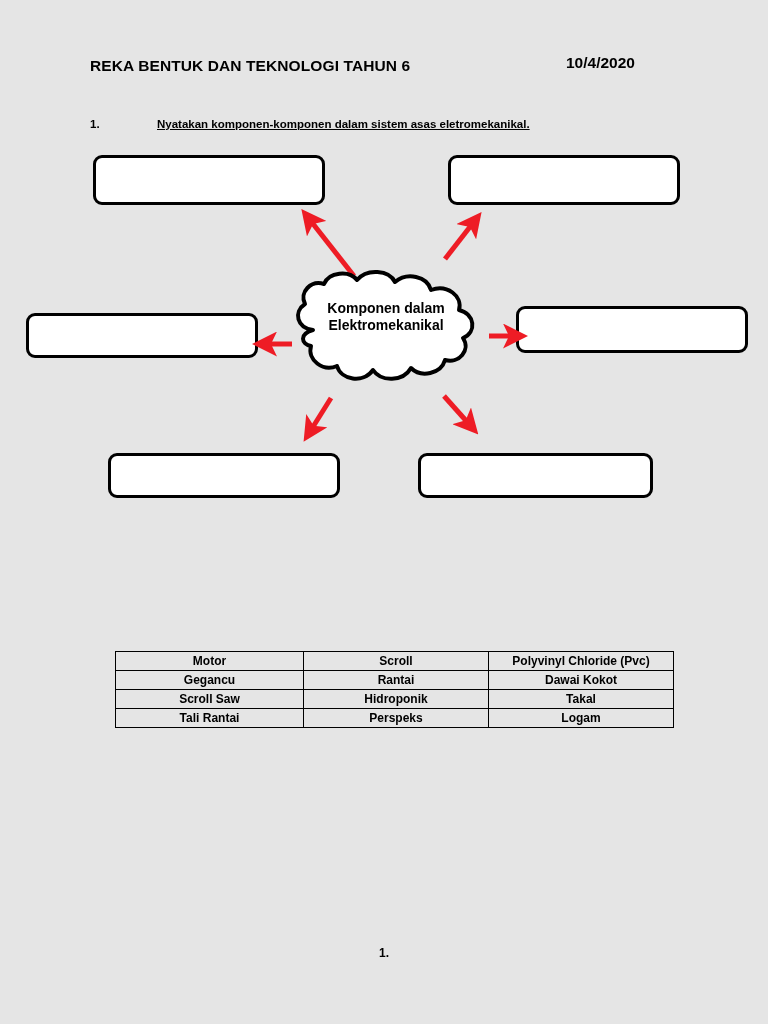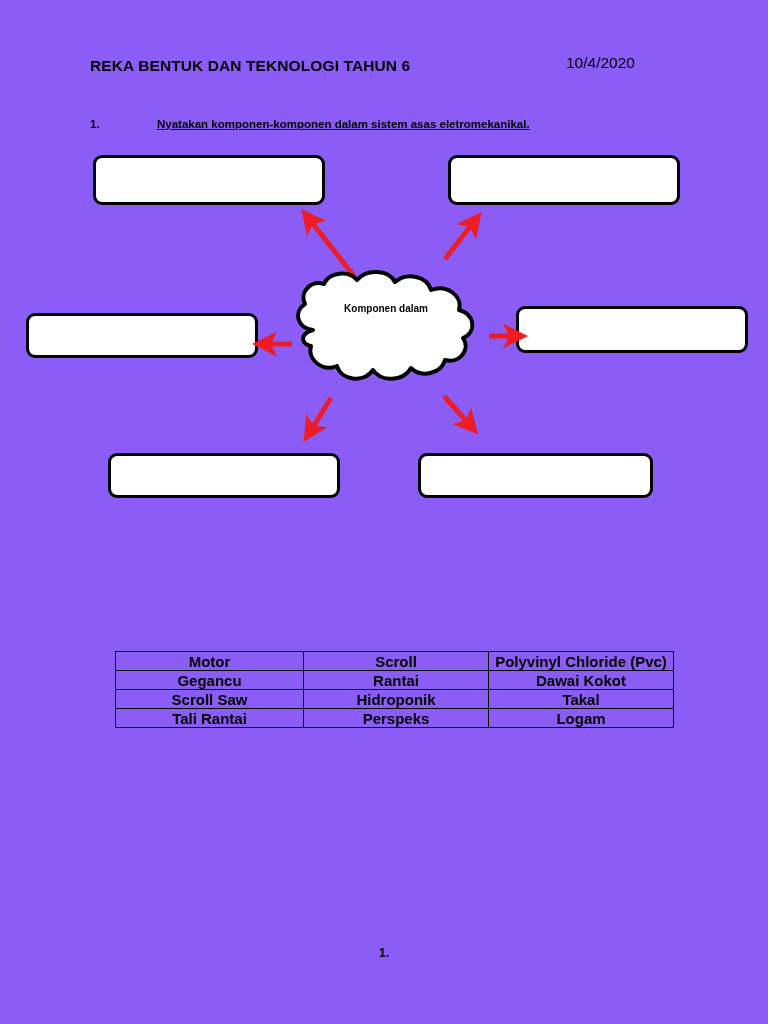--- a/index.html
+++ b/index.html
@@ -14,21 +14,21 @@
     font-family: "Liberation Sans", sans-serif;
     color: #000000;
     overflow: hidden;
   }
 
   .page {
     position: absolute;
     left: 0; top: 0;
     width: 768px;
     height: 1024px;
-    background: #8b5cf6;
+    background: #e5e5e5;
   }
 
   
   .header-row {
     position: absolute;
     left: 90px;
     top: 54px;
     width: 600px;
     height: 24px;
     display: flex;
@@ -38,21 +38,21 @@
     font-size: 15.5px;
     font-weight: bold;
     letter-spacing: 0.1px;
     white-space: nowrap;
   }
   .doc-date {
     position: absolute;
     left: 476px;
     top: 0;
     font-size: 15.5px;
-    font-weight: normal;
+    font-weight: bold;
     white-space: nowrap;
   }
 
   
   .question-line {
     position: absolute;
     left: 90px;
     top: 118px;
     display: flex;
     align-items: baseline;
@@ -91,21 +91,21 @@
     left: 0; top: 0;
     width: 218px;
     height: 126px;
   }
   .cloud-text {
     position: absolute;
     left: 0;
     top: 34px;
     width: 218px;
     text-align: center;
-    font-size: 10px;
+    font-size: 14px;
     font-weight: bold;
     line-height: 17px;
     pointer-events: none;
   }
 
   
   .arrows {
     position: absolute;
     left: 0; top: 0;
     width: 768px;
@@ -118,21 +118,21 @@
     position: absolute;
     left: 115px;
     top: 651px;
     width: 558px;
     border-collapse: collapse;
     table-layout: fixed;
   }
   .word-bank td {
     border: 1px solid #000000;
     text-align: center;
-    font-size: 15px;
+    font-size: 12px;
     font-weight: bold;
     height: 18px;
     padding: 0 2px;
     white-space: nowrap;
   }
   .word-bank col.c1 { width: 188px; }
   .word-bank col.c2 { width: 185px; }
   .word-bank col.c3 { width: 185px; }
 
   
@@ -196,20 +196,21 @@
                C198 48 200 66 186 72
                C194 84 182 98 168 94
                C164 108 144 112 134 102
                C126 116 104 116 96 104
                C86 118 64 114 60 100
                C46 106 30 94 34 80
                C24 78 22 68 36 64 Z" fill="#ffffff" stroke="#000000" stroke-width="4" stroke-linejoin="round"></path>
     </svg>
     <div class="cloud-text">
       <div>Komponen dalam</div>
+      <div>Elektromekanikal</div>
     </div>
   </div>
 
   <table class="word-bank">
     <colgroup>
         <col class="c1">
         <col class="c2">
         <col class="c3">
       </colgroup>
     <tbody>

